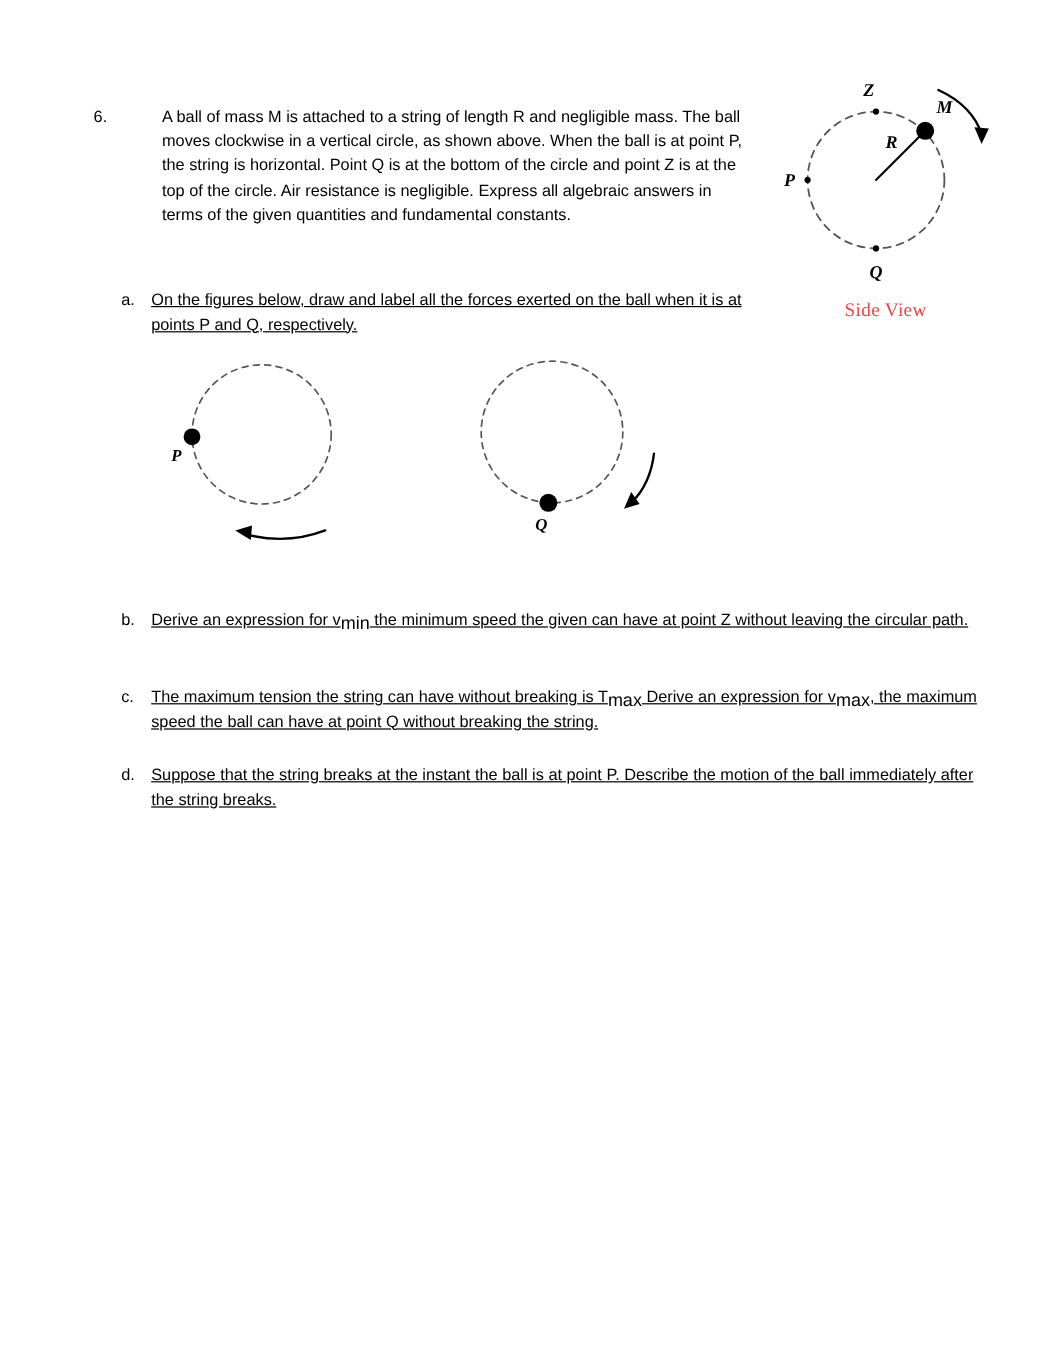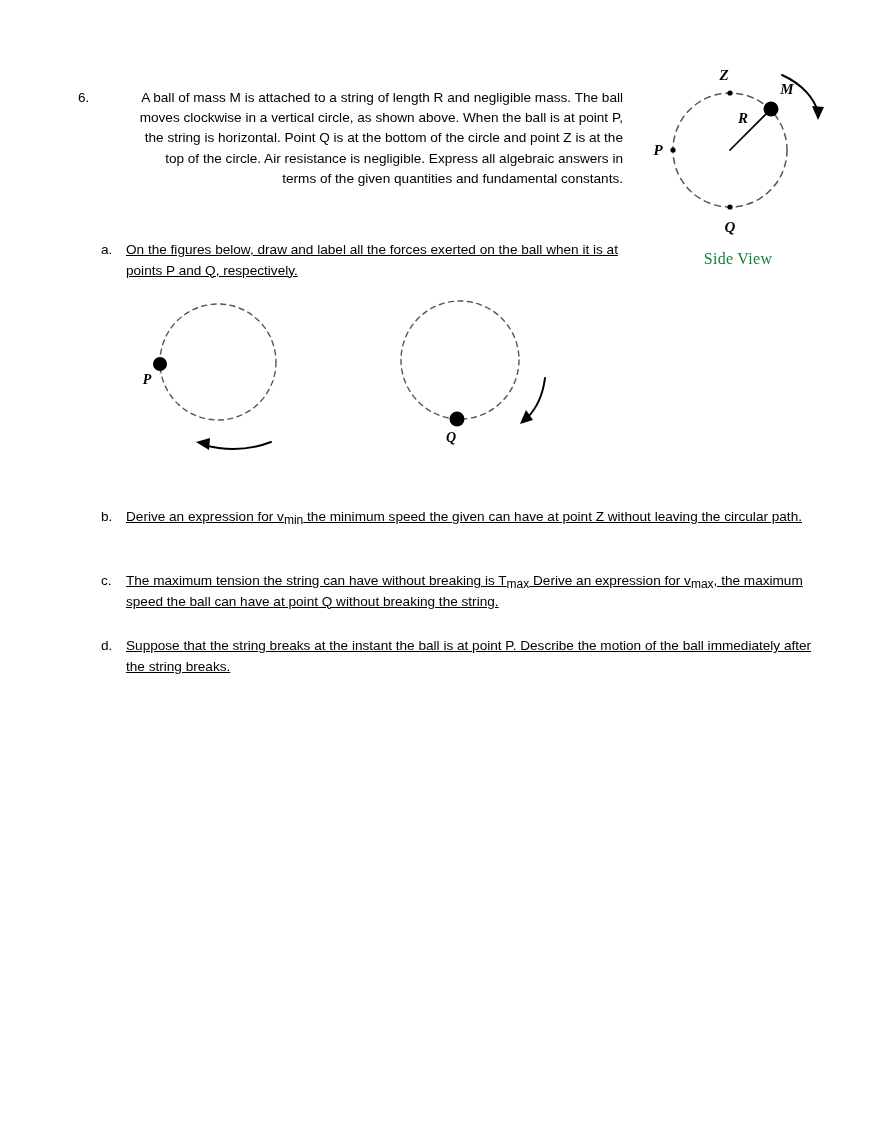--- a/index.html
+++ b/index.html
@@ -36,21 +36,21 @@
   .stem-num {
     width: 24px;
     flex: 0 0 24px;
     font-size: 13.6px;
     line-height: 20.2px;
   }
   .stem-text {
     flex: 1 1 auto;
     font-size: 13.6px;
     line-height: 20.2px;
-    text-align: right;
+    text-align: left;
     margin-left: 33px;
   }
 
   
   .sideview {
     position: absolute;
     left: 642px;
     top: 50px;
     width: 192px;
     height: 238px;
@@ -59,21 +59,21 @@
     display: block;
   }
   .caption {
     position: absolute;
     left: 0;
     top: 200px;
     width: 192px;
     text-align: center;
     font-family: "Liberation Serif", serif;
     font-size: 16px;
-    color: #15803d;
+    color: #ef4444;
     letter-spacing: 0.3px;
   }
 
   
   .part {
     position: absolute;
     display: flex;
     align-items: flex-start;
   }
   .part-letter {
@@ -87,21 +87,21 @@
     font-size: 13.6px;
     line-height: 20.5px;
     text-decoration: underline;
   }
   .part-a { left: 101px; top: 240px; width: 525px; }
   .part-b { left: 101px; top: 507px; width: 725px; }
   .part-c { left: 101px; top: 571px; width: 725px; }
   .part-d { left: 101px; top: 636px; width: 725px; }
 
   sub {
-    font-size: 12px;
+    font-size: 15px;
     line-height: 0;
     vertical-align: baseline;
     position: relative;
     top: 3px;
   }
 
   
   .fig {
     position: absolute;
   }

